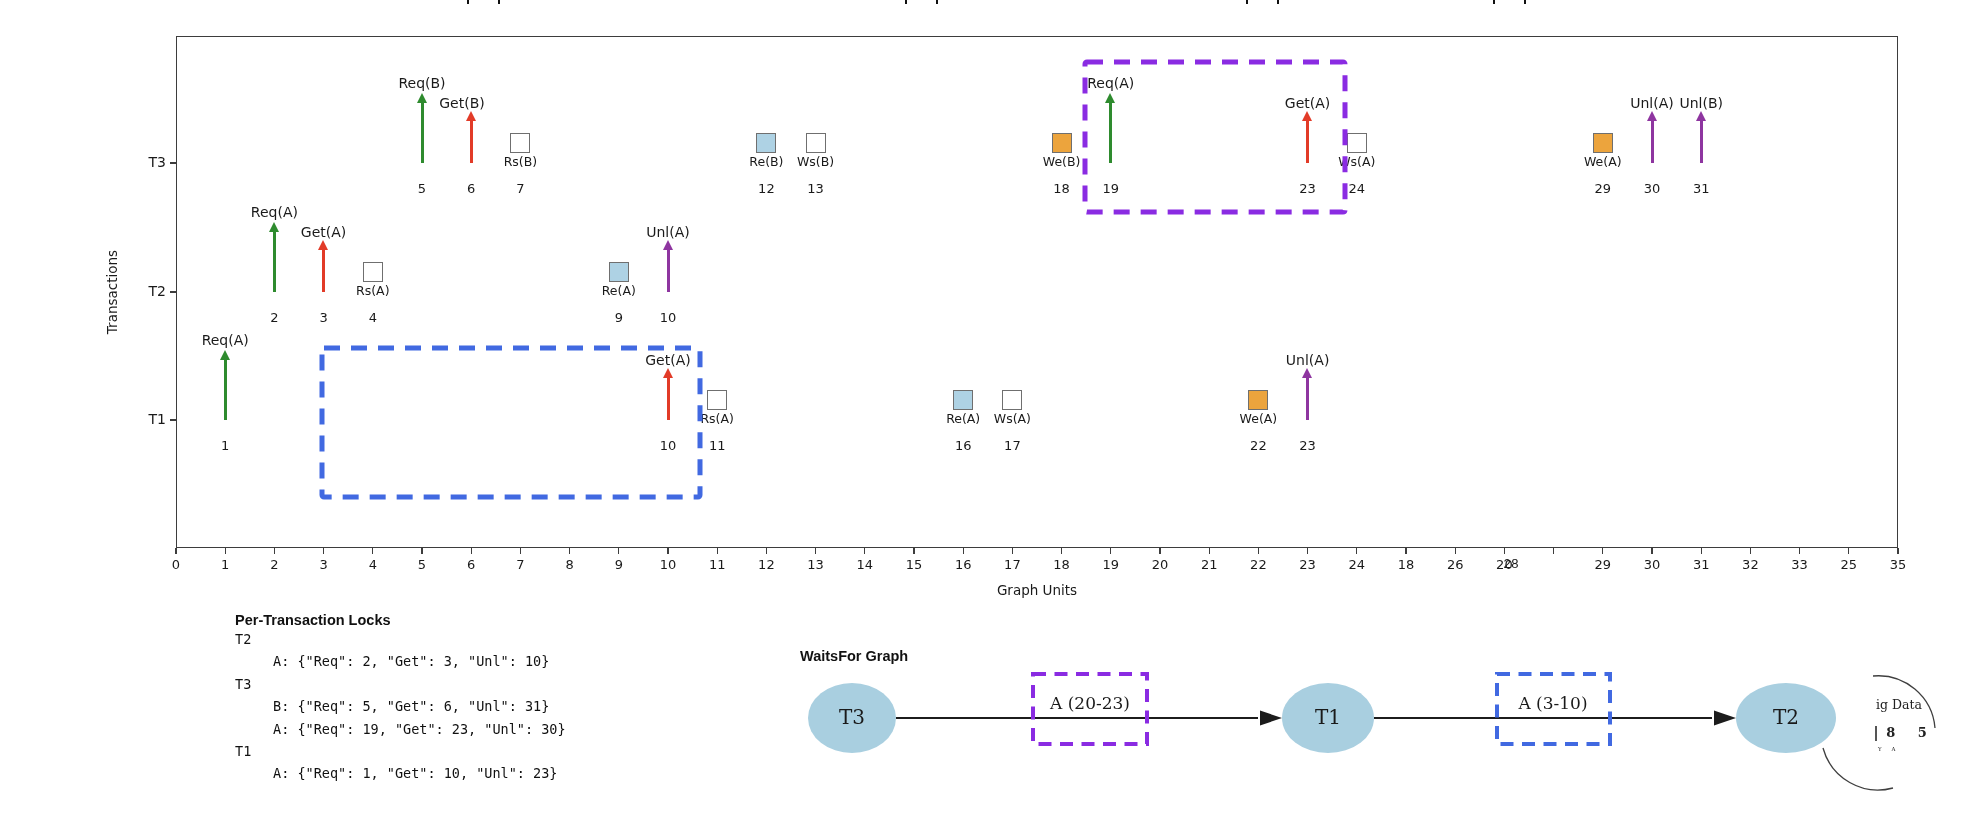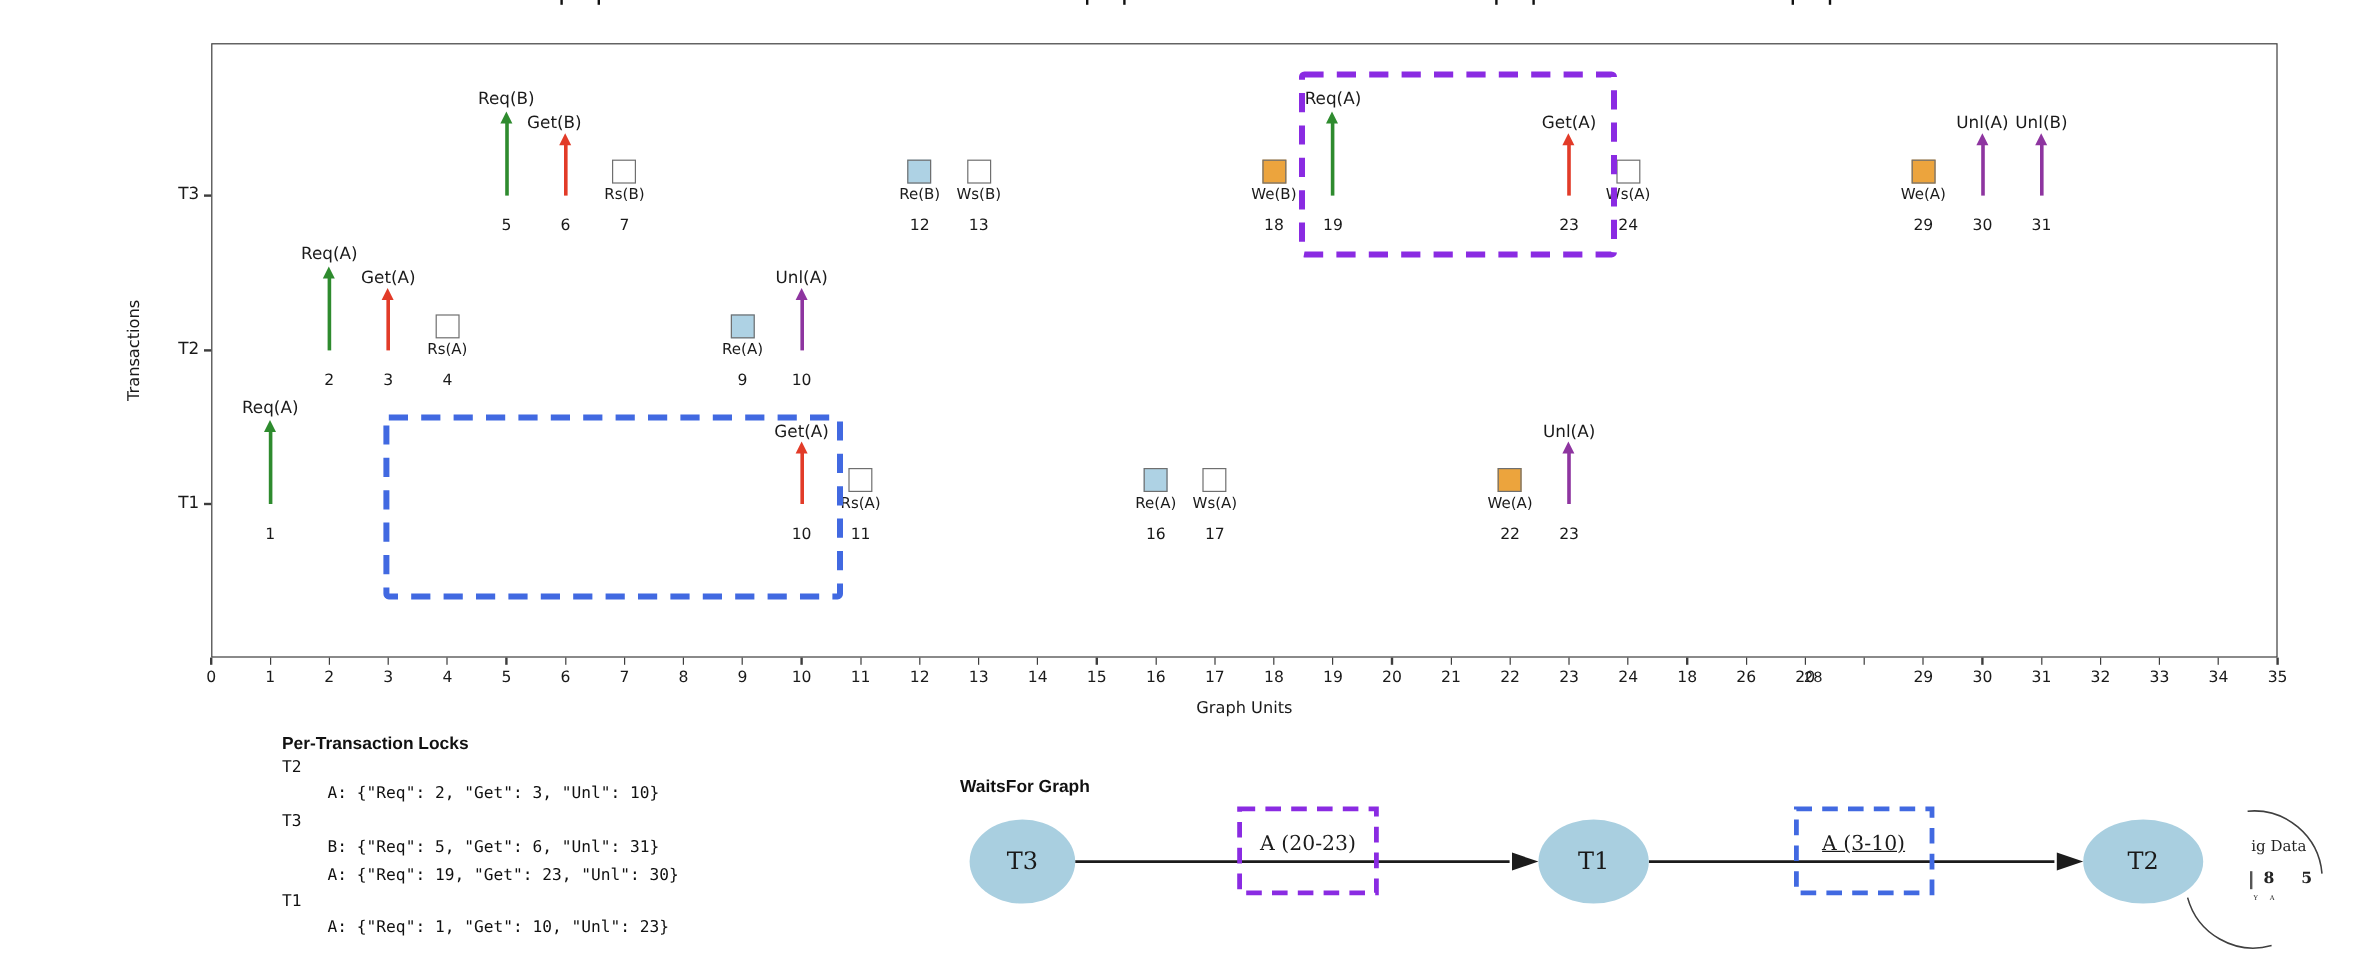--- a/index.html
+++ b/index.html
@@ -118,21 +118,21 @@
       <div class="xtick-label chart-text" style="left: 1585.8px; top: 557px;">29</div>
       <div class="xtick-mark" style="left: 1651.4px; top: 548px;"></div>
       <div class="xtick-label chart-text" style="left: 1635px; top: 557px;">30</div>
       <div class="xtick-mark" style="left: 1700.6px; top: 548px;"></div>
       <div class="xtick-label chart-text" style="left: 1684.2px; top: 557px;">31</div>
       <div class="xtick-mark" style="left: 1749.8px; top: 548px;"></div>
       <div class="xtick-label chart-text" style="left: 1733.4px; top: 557px;">32</div>
       <div class="xtick-mark" style="left: 1799px; top: 548px;"></div>
       <div class="xtick-label chart-text" style="left: 1782.6px; top: 557px;">33</div>
       <div class="xtick-mark" style="left: 1848.2px; top: 548px;"></div>
-      <div class="xtick-label chart-text" style="left: 1831.8px; top: 557px;">34</div>
+      <div class="xtick-label chart-text" style="left: 1831.8px; top: 557px;">25</div>
       <div class="xtick-mark" style="left: 1897.4px; top: 548px;"></div>
       <div class="xtick-label chart-text" style="left: 1881px; top: 557px;">35</div>
       <div class="ytick-mark" style="left: 170px; top: 419.4px;"></div>
       <div class="ytick-label chart-text" style="left: 130px; top: 411px;">T1</div>
       <div class="ytick-mark" style="left: 170px; top: 291.4px;"></div>
       <div class="ytick-label chart-text" style="left: 130px; top: 283px;">T2</div>
       <div class="ytick-mark" style="left: 170px; top: 162.4px;"></div>
       <div class="ytick-label chart-text" style="left: 130px; top: 154px;">T3</div>
       <div class="ev-head" style="left: 219.7px; top: 350px; border-bottom: 10px solid rgb(46, 139, 46);"></div>
       <div class="ev-stem" style="left: 223.7px; top: 358px; height: 62px; background: rgb(46, 139, 46);"></div>
@@ -248,21 +248,21 @@
       <rect x="1033" y="674" width="114" height="70" fill="none" stroke="#8a2be2" stroke-width="4" stroke-dasharray="13 8.5"></rect>
       <line x1="1374" y1="718" x2="1712" y2="718" stroke="#1c1c1c" stroke-width="2.2"></line>
       <polygon points="1736,718 1714,710.5 1714,725.5" fill="#1c1c1c"></polygon>
       <rect x="1497" y="674" width="113" height="70" fill="none" stroke="#4169e1" stroke-width="4" stroke-dasharray="13 8.5"></rect>
       <ellipse cx="852" cy="718" rx="44" ry="35" fill="#a9cfe0"></ellipse>
       <ellipse cx="1328" cy="718" rx="46" ry="35" fill="#a9cfe0"></ellipse>
       <ellipse cx="1786" cy="718" rx="50" ry="35" fill="#a9cfe0"></ellipse>
     </svg>
   <div id="wf-labels">
       <div class="wf-edge-label" style="left: 1025px; top: 693px;">A (20-23)</div>
-      <div class="wf-edge-label" style="left: 1488px; top: 693px; text-decoration: underline;">A (3-10)</div>
+      <div class="wf-edge-label" style="left: 1488px; top: 693px;">A (3-10)</div>
       <div class="wf-node-label" style="left: 822px; top: 705px;">T3</div>
       <div class="wf-node-label" style="left: 1298px; top: 705px;">T1</div>
       <div class="wf-node-label" style="left: 1756px; top: 705px;">T2</div>
     </div>
 
   <svg id="wm-svg" class="overlay" width="1962" height="816">
       <path d="M 1873 676 A 57 57 0 0 1 1935 728" fill="none" stroke="#3f3f3f" stroke-width="1.3"></path>
       <path d="M 1893 788 A 57 57 0 0 1 1823 748" fill="none" stroke="#3f3f3f" stroke-width="1.3"></path>
     </svg>
   <div class="wm-text" style="left:1859px;top:697px;width:80px;text-align:center;font-size:12.5px;">ig Data</div>

